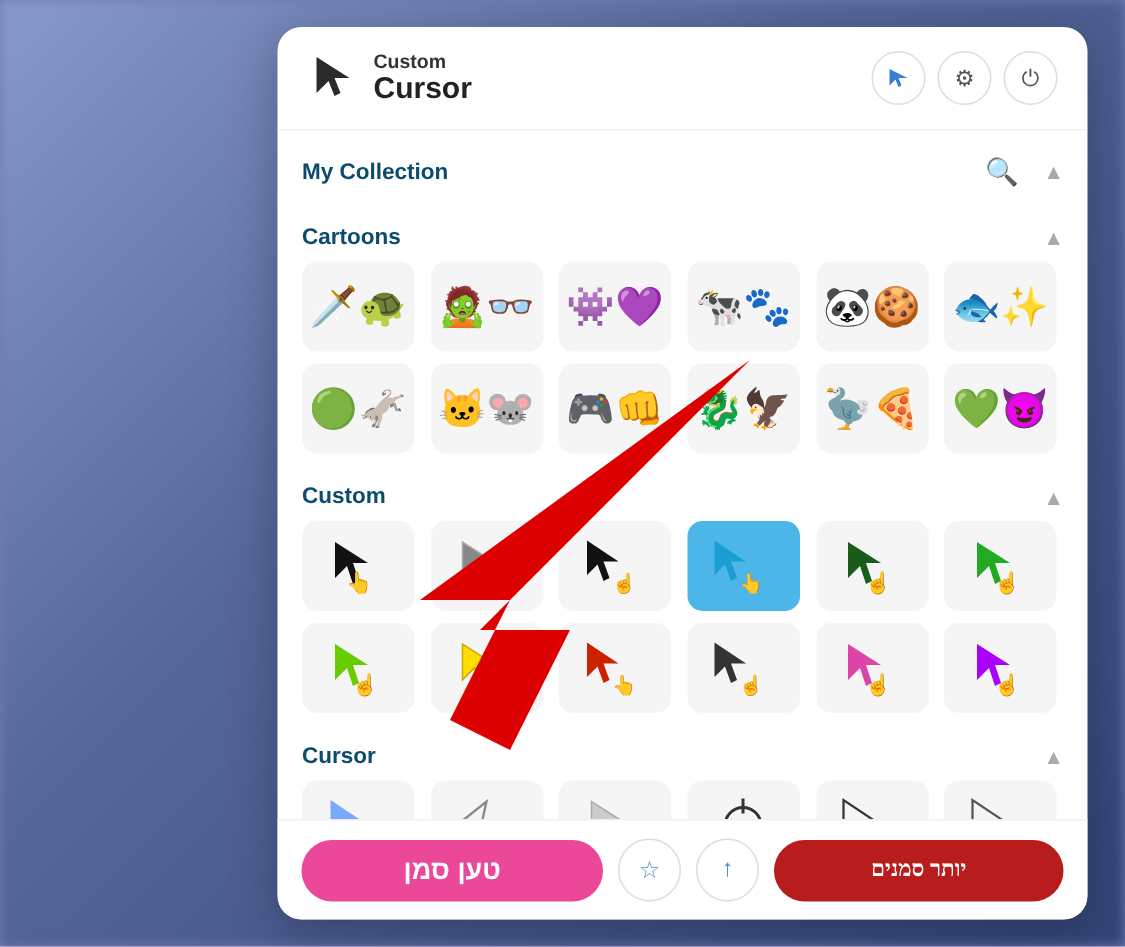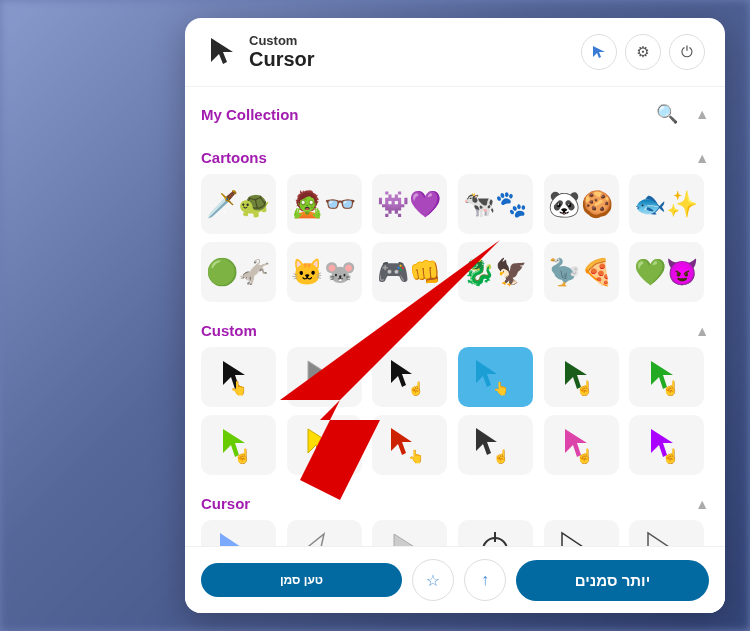--- a/index.html
+++ b/index.html
@@ -104,21 +104,21 @@
     .section-header {
       display: flex;
       align-items: center;
       justify-content: space-between;
       padding: 12px 0 8px 0;
     }
 
     .section-title {
       font-size: 15px;
       font-weight: 600;
-      color: #a21caf;
+      color: #0c4a6e;
     }
 
     .chevron-up {
       color: #aaa;
       font-size: 14px;
     }
 
     .search-icon-top {
       color: #4a90d9;
       font-size: 18px;
@@ -155,26 +155,26 @@
       display: flex;
       align-items: center;
       padding: 12px 16px;
       gap: 10px;
       border-top: 1px solid #f0f0f0;
       flex-shrink: 0;
       background: #fff;
     }
 
     .btn-bookmark {
-      background: #0369a1;
+      background: #ec4899;
       color: #fff;
       border: none;
       border-radius: 24px;
       padding: 10px 24px;
-      font-size: 12px;
+      font-size: 18px;
       font-weight: 600;
       cursor: pointer;
       flex: 1;
       direction: rtl;
     }
 
     .btn-icon {
       width: 42px;
       height: 42px;
       border-radius: 50%;
@@ -185,30 +185,31 @@
       justify-content: center;
       cursor: pointer;
       font-size: 16px;
       flex-shrink: 0;
     }
 
     .btn-icon.star { color: #4a90d9; }
     .btn-icon.share { color: #4a90d9; }
 
     .btn-more {
-      background: #0369a1;
+      background: #b91c1c;
       color: #fff;
       border: none;
       border-radius: 24px;
       padding: 12px 20px;
       font-size: 15px;
       font-weight: 600;
       cursor: pointer;
       flex: 1;
       direction: rtl;
+      font-family: Liberation Serif, serif;
     }
 
   </style>
 </head>
 <body>
 
 <div class="bg-blur"></div>
 
 <div class="panel">
 

